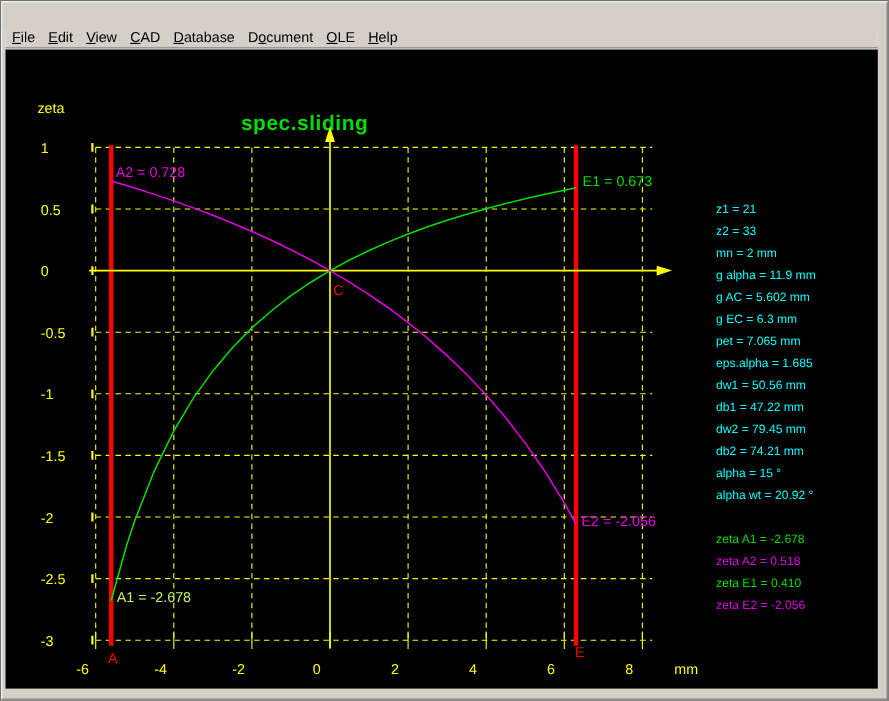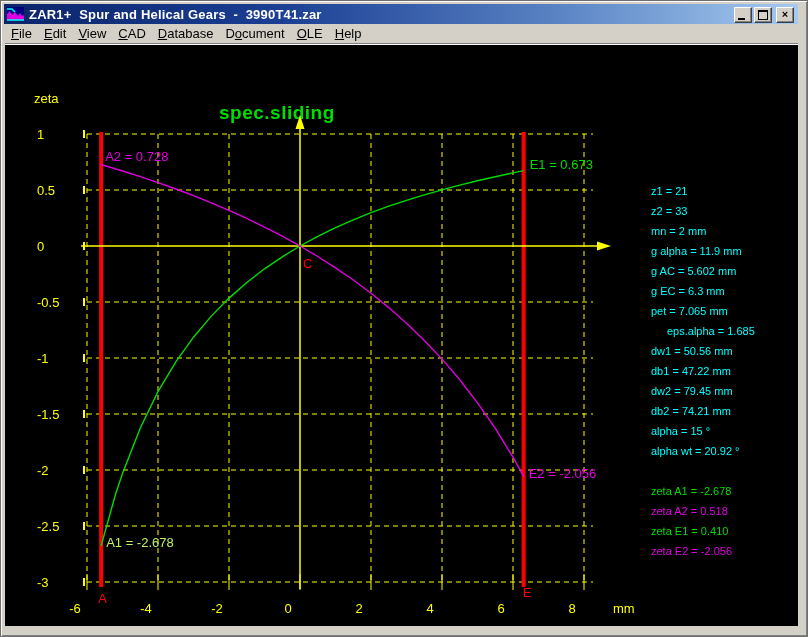--- a/index.html
+++ b/index.html
@@ -22,38 +22,20 @@
   .chart-label{position:absolute;z-index:2;font-size:13px;white-space:pre;}
   .panel-line{position:absolute;z-index:2;font-size:11px;white-space:pre;}
   .tick-label-x{position:absolute;z-index:2;font-size:13px;width:44px;text-align:center;}
   .tick-label-y{position:absolute;z-index:2;font-size:13px;white-space:pre;}
 </style>
 </head>
 <body>
 
 <div class="window">
 
-  <div class="titlebar">
-    <svg class="app-icon" viewBox="0 0 17 14">
-      <rect x="0" y="0" width="17" height="14" fill="#000080"></rect>
-      <polyline points="0,2 5,2 8,5" stroke="#00ffff" fill="none" stroke-width="1.5"></polyline>
-      <polygon points="0,13 0,7 3,4 5,8 8,5 11,9 13,6 15,9 17,8 17,13" fill="#e000e0"></polygon>
-      <polyline points="0,13 17,13" stroke="#00ffff" stroke-width="1.5" fill="none"></polyline>
-    </svg>
-    <span class="title-text">ZAR1+  Spur and Helical Gears  -  3990T41.zar</span>
-    <span class="winbtns">
-      <span class="winbtn">
-          <span class="min-glyph"></span>
-        </span>
-      <span class="winbtn">
-          <span class="max-glyph"></span>
-        </span>
-      <span class="winbtn close"><span>×</span></span>
-    </span>
-  </div>
 
   <div class="menubar">
       <span class="menu-item"><u>F</u>ile</span>
       <span class="menu-item"><u>E</u>dit</span>
       <span class="menu-item"><u>V</u>iew</span>
       <span class="menu-item"><u>C</u>AD</span>
       <span class="menu-item"><u>D</u>atabase</span>
       <span class="menu-item">D<u>o</u>cument</span>
       <span class="menu-item"><u>O</u>LE</span>
       <span class="menu-item"><u>H</u>elp</span>
@@ -129,21 +111,21 @@
       <div class="chart-label" style="left: 298px; top: 211px; color: rgb(255, 0, 0);">C</div>
       <div class="chart-label" style="left: 93.129px; top: 546px; color: rgb(255, 0, 0);">A</div>
       <div class="chart-label" style="left: 517.65px; top: 540px; color: rgb(255, 0, 0);">E</div>
       <div class="panel-line" style="left: 646px; top: 140px; color: rgb(0, 255, 255);">z1 = 21</div>
       <div class="panel-line" style="left: 646px; top: 160px; color: rgb(0, 255, 255);">z2 = 33</div>
       <div class="panel-line" style="left: 646px; top: 180px; color: rgb(0, 255, 255);">mn = 2 mm</div>
       <div class="panel-line" style="left: 646px; top: 200px; color: rgb(0, 255, 255);">g alpha = 11.9 mm</div>
       <div class="panel-line" style="left: 646px; top: 220px; color: rgb(0, 255, 255);">g AC = 5.602 mm</div>
       <div class="panel-line" style="left: 646px; top: 240px; color: rgb(0, 255, 255);">g EC = 6.3 mm</div>
       <div class="panel-line" style="left: 646px; top: 260px; color: rgb(0, 255, 255);">pet = 7.065 mm</div>
-      <div class="panel-line" style="left: 662px; top: 280px; color: rgb(0, 255, 255);">eps.alpha = 1.685</div>
+      <div class="panel-line" style="left: 646px; top: 280px; color: rgb(0, 255, 255);">eps.alpha = 1.685</div>
       <div class="panel-line" style="left: 646px; top: 300px; color: rgb(0, 255, 255);">dw1 = 50.56 mm</div>
       <div class="panel-line" style="left: 646px; top: 320px; color: rgb(0, 255, 255);">db1 = 47.22 mm</div>
       <div class="panel-line" style="left: 646px; top: 340px; color: rgb(0, 255, 255);">dw2 = 79.45 mm</div>
       <div class="panel-line" style="left: 646px; top: 360px; color: rgb(0, 255, 255);">db2 = 74.21 mm</div>
       <div class="panel-line" style="left: 646px; top: 380px; color: rgb(0, 255, 255);">alpha = 15 °</div>
       <div class="panel-line" style="left: 646px; top: 400px; color: rgb(0, 255, 255);">alpha wt = 20.92 °</div>
       <div class="panel-line" style="left: 646px; top: 440px; color: rgb(0, 221, 0);">zeta A1 = -2.678</div>
       <div class="panel-line" style="left: 646px; top: 460px; color: rgb(224, 0, 224);">zeta A2 = 0.518</div>
       <div class="panel-line" style="left: 646px; top: 480px; color: rgb(0, 221, 0);">zeta E1 = 0.410</div>
       <div class="panel-line" style="left: 646px; top: 500px; color: rgb(224, 0, 224);">zeta E2 = -2.056</div>

